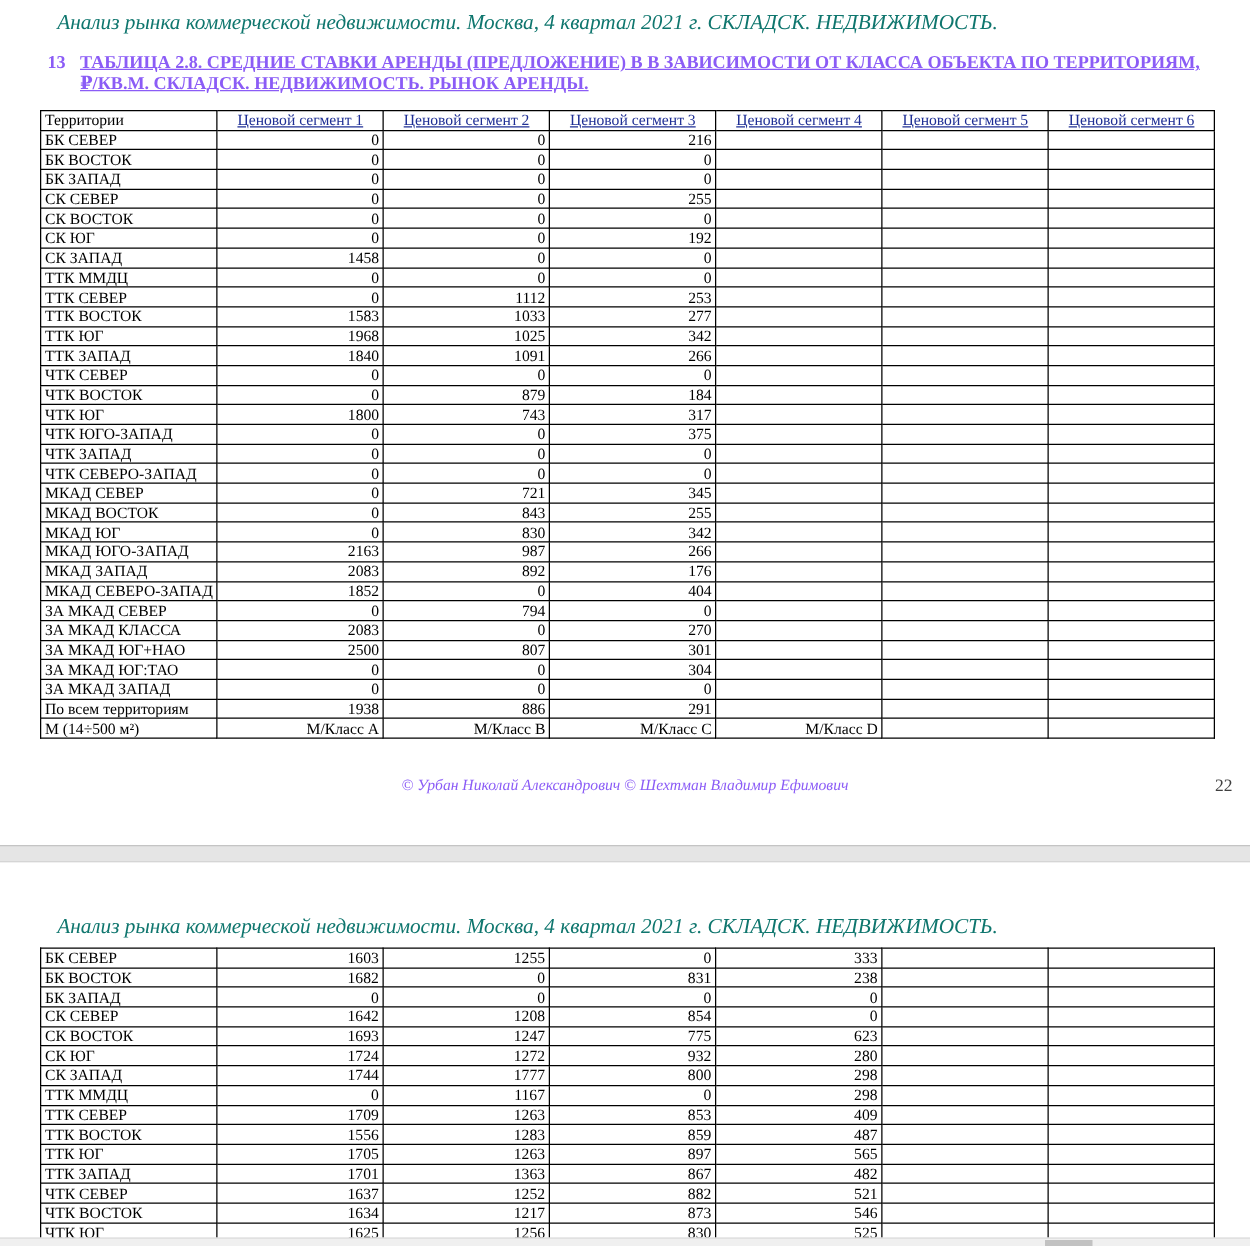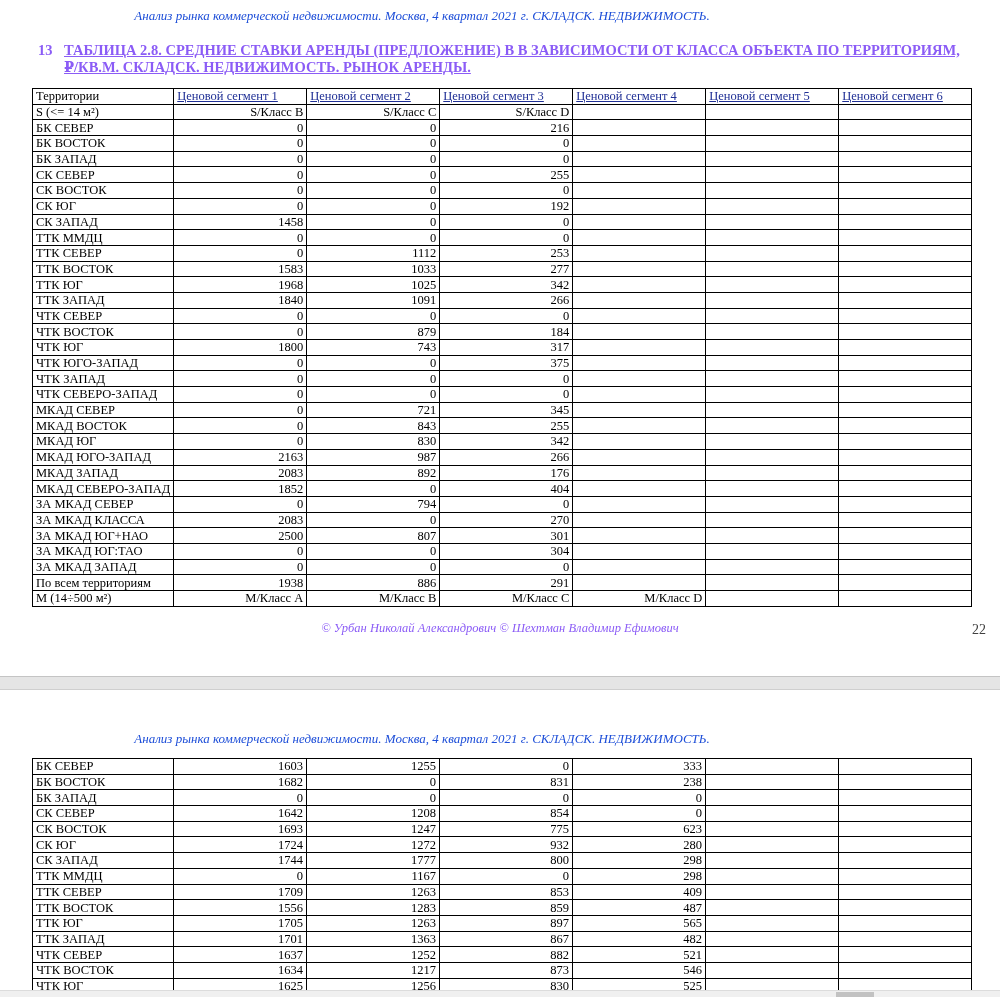--- a/index.html
+++ b/index.html
@@ -13,21 +13,21 @@
   .page1 { top: 0; height: 676px; }
   .page-gap {
     position: absolute; left: 0; top: 676px; width: 1000px; height: 14px;
     background: #e5e5e5; border-top: 1px solid #c4c4c4; border-bottom: 1px solid #cfcfcf;
     box-sizing: border-box;
   }
   .page2 { top: 690px; height: 307px; }
 
   .running-header {
     position: absolute; left: 0; width: 844px; text-align: center;
-    font-style: italic; font-size: 13px; color: #1d4ed8; letter-spacing: 0;
+    font-style: italic; font-size: 17px; color: #0f766e; letter-spacing: 0;
   }
   .page1 .running-header { top: 8px; }
   .page2 .running-header { top: 41px; }
 
   .table-title {
     position: absolute; left: 38px; top: 42px; width: 930px;
     font-weight: bold; font-size: 14.5px; color: #8b5cf6; line-height: 17px;
   }
   .table-title .num { display: inline-block; width: 26px; }
   .table-title .txt { text-decoration: underline; }
@@ -42,21 +42,21 @@
   table.grid td {
     border: 1px solid #000; padding: 0 3px; height: 14.7px; line-height: 14px;
     white-space: nowrap; overflow: hidden;
   }
   table.grid col.c0 { width: 141px; }
   table.grid col.cn { width: 133px; }
   td.num { text-align: right; }
   td.lbl { text-align: left; }
   td.sub { text-align: left; padding-left: 14px; }
   a.seg { color: #1f2f95; text-decoration: underline; }
-  td.hdr-link { text-align: left; }
+  td.hdr-link { text-align: center; }
 
   .footer-copy {
     position: absolute; left: 0; width: 1000px; top: 621px; text-align: center;
     font-style: italic; font-size: 12.5px; color: #8b5cf6;
   }
   .page-number {
     position: absolute; left: 972px; top: 622px; font-size: 14px; color: #404040;
   }
   .hscroll {
     position: absolute; left: 0; top: 990px; width: 1000px; height: 7px;
@@ -89,29 +89,20 @@
     </colgroup>
     <tbody id="t1body">
       <tr>
         <td class="lbl">Территории</td>
         <td class="hdr-link"><a class="seg">Ценовой сегмент 1</a></td>
         <td class="hdr-link"><a class="seg">Ценовой сегмент 2</a></td>
         <td class="hdr-link"><a class="seg">Ценовой сегмент 3</a></td>
         <td class="hdr-link"><a class="seg">Ценовой сегмент 4</a></td>
         <td class="hdr-link"><a class="seg">Ценовой сегмент 5</a></td>
         <td class="hdr-link"><a class="seg">Ценовой сегмент 6</a></td>
-      </tr>
-      <tr>
-        <td class="sub">S (&lt;= 14 м²)</td>
-        <td class="num">S/Класс B</td>
-        <td class="num">S/Класс C</td>
-        <td class="num">S/Класс D</td>
-        <td class="num"></td>
-        <td class="num"></td>
-        <td class="num"></td>
       </tr>
     </tbody>
     <tbody id="t1rows">
         <tr>
           <td class="lbl">БК СЕВЕР</td>
           <td class="num">0</td>
           <td class="num">0</td>
           <td class="num">216</td>
           <td class="num"></td>
           <td class="num"></td>

